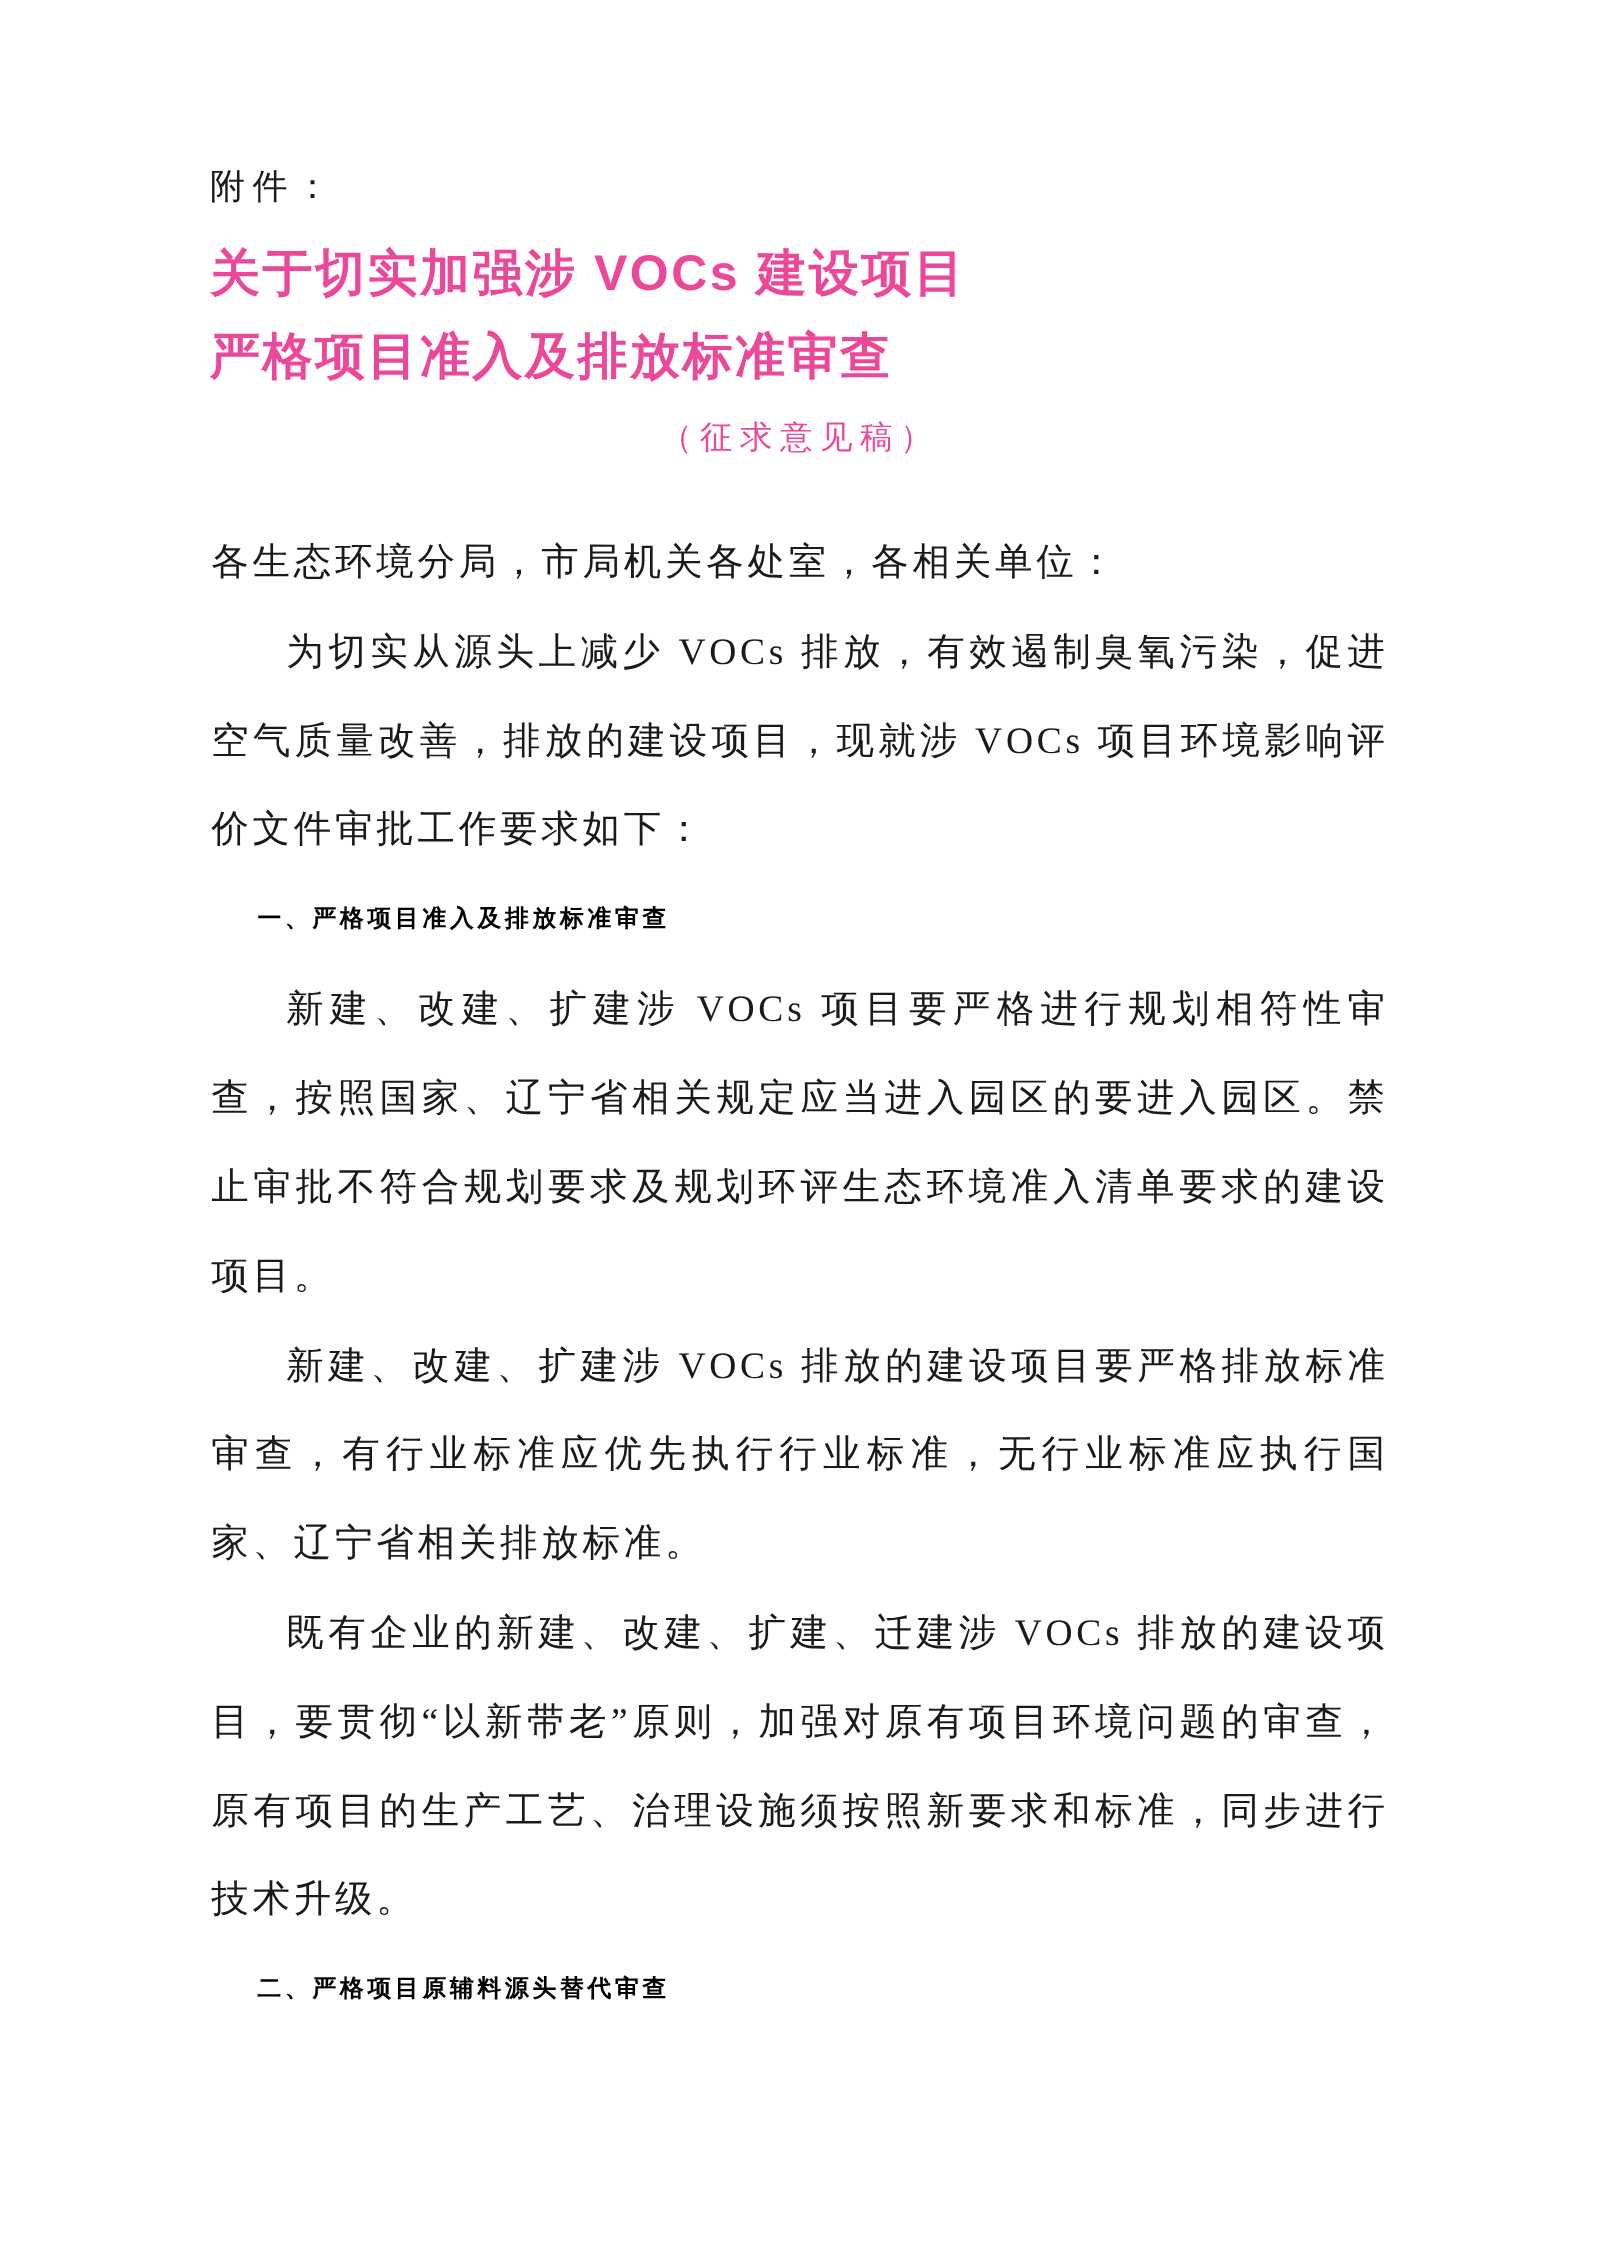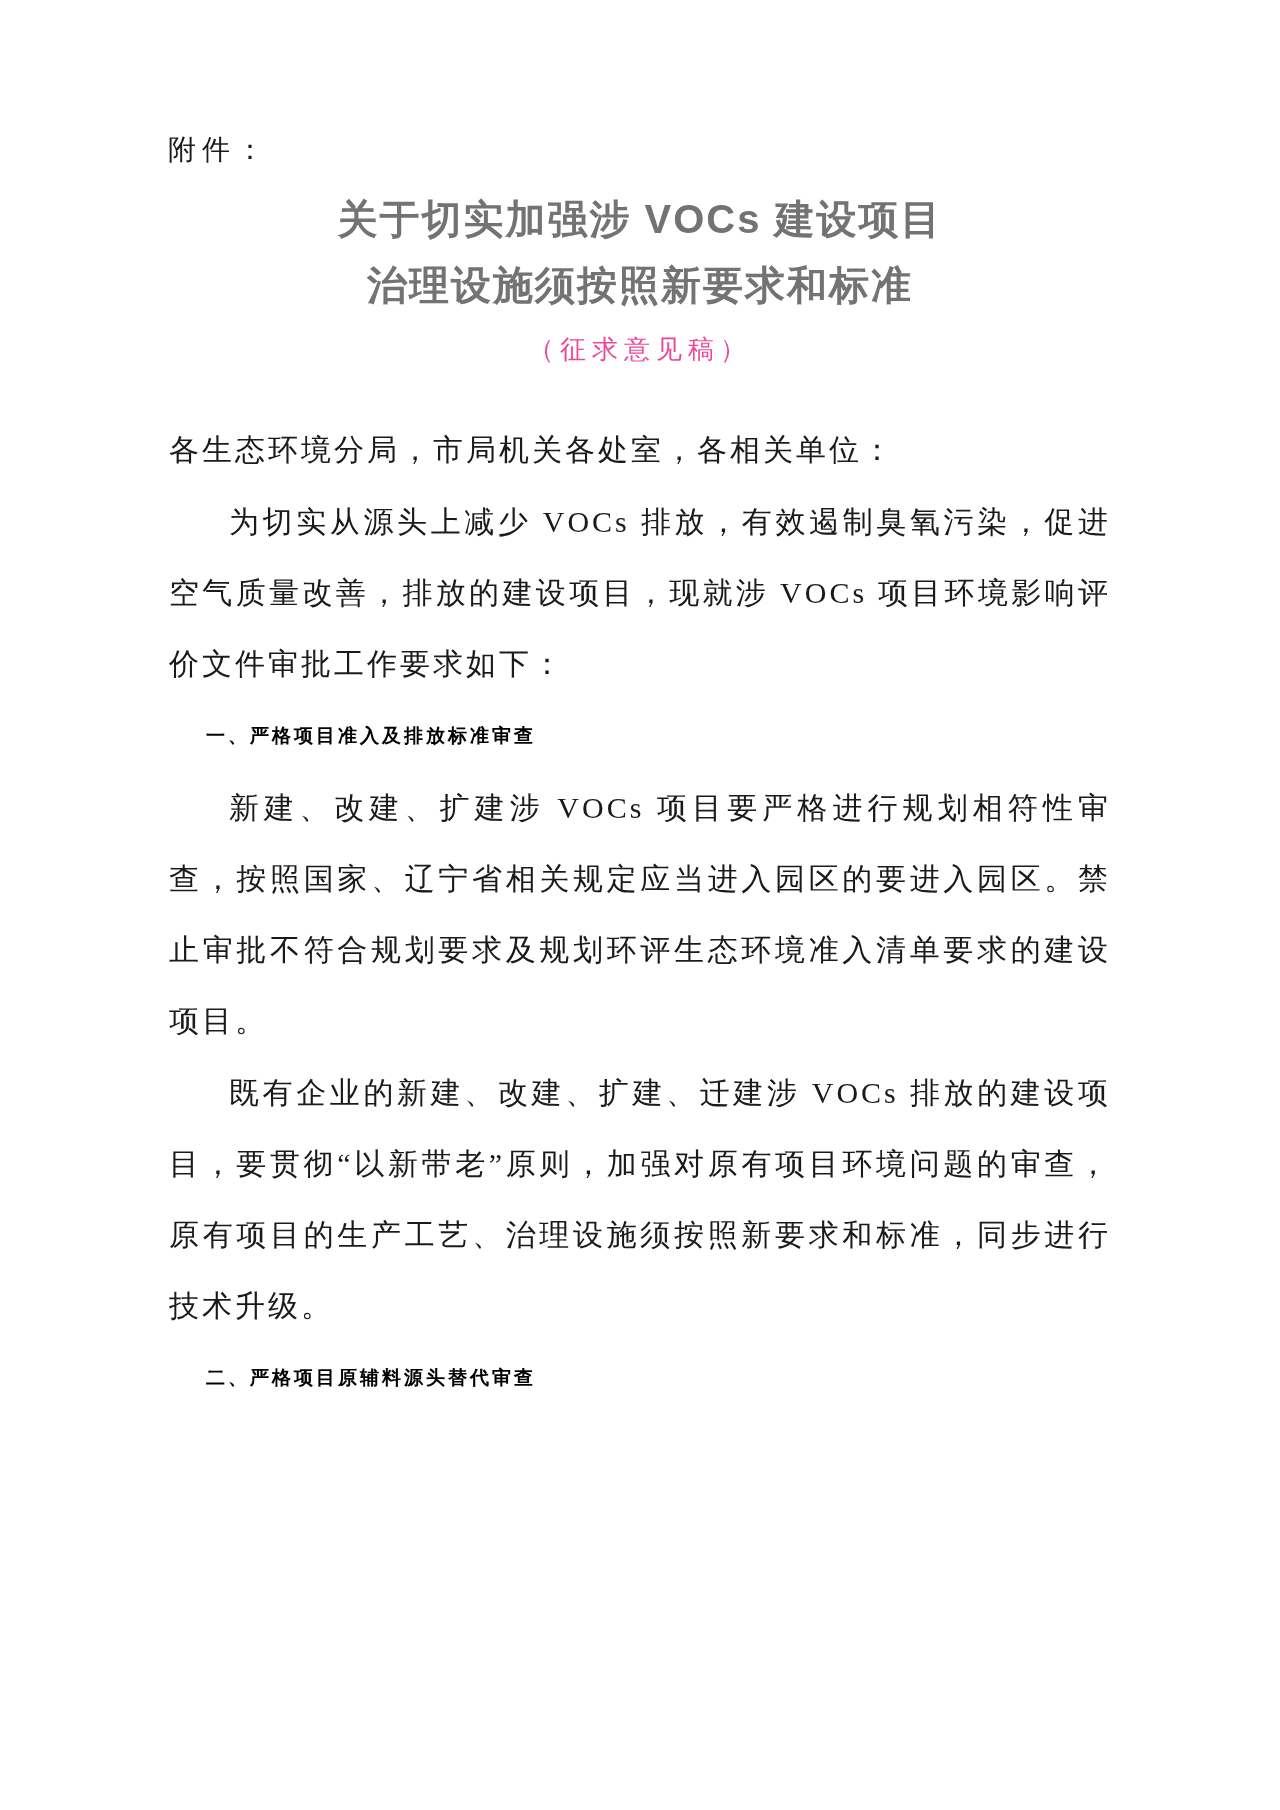--- a/index.html
+++ b/index.html
@@ -26,23 +26,22 @@
     line-height: 40px;
     letter-spacing: 6px;
     color: #1a1a1a;
   }
   .title {
     margin: 16px 0 0 0;
     font-family: "Liberation Sans", sans-serif;
     font-weight: 700;
     font-size: 40px;
     line-height: 66px;
-    text-align: center;
     letter-spacing: 2px;
-    color: #737373;
+    color: #ec4899;
   }
   .title .title-line {
     display: block;
   }
   .subtitle {
     margin-top: 10px;
     text-align: center;
     font-size: 26px;
     line-height: 44px;
     letter-spacing: 6px;
@@ -78,35 +77,36 @@
 </style>
 </head>
 <body>
 
 <div class="page">
 
   <div class="attachment">附件：</div>
 
   <h1 class="title">
     <span class="title-line">关于切实加强涉 VOCs 建设项目</span>
-    <span class="title-line">治理设施须按照新要求和标准</span>
+    <span class="title-line">严格项目准入及排放标准审查</span>
   </h1>
 
   <div class="subtitle">（征求意见稿）</div>
 
   <div class="doc-body">
 
     <p class="salutation">各生态环境分局，市局机关各处室，各相关单位：</p>
 
     <p class="para">为切实从源头上减少 VOCs 排放，有效遏制臭氧污染，促进空气质量改善，排放的建设项目，现就涉 VOCs 项目环境影响评价文件审批工作要求如下：</p>
 
     <h2 class="heading">一、严格项目准入及排放标准审查</h2>
 
     <p class="para">新建、改建、扩建涉 VOCs 项目要严格进行规划相符性审查，按照国家、辽宁省相关规定应当进入园区的要进入园区。禁止审批不符合规划要求及规划环评生态环境准入清单要求的建设项目。</p>
 
+    <p class="para">新建、改建、扩建涉 VOCs 排放的建设项目要严格排放标准审查，有行业标准应优先执行行业标准，无行业标准应执行国家、辽宁省相关排放标准。</p>
 
     <p class="para">既有企业的新建、改建、扩建、迁建涉 VOCs 排放的建设项目，要贯彻“以新带老”原则，加强对原有项目环境问题的审查，原有项目的生产工艺、治理设施须按照新要求和标准，同步进行技术升级。</p>
 
     <h2 class="heading">二、严格项目原辅料源头替代审查</h2>
 
 
   </div>
 </div>
 
 </body></html>

